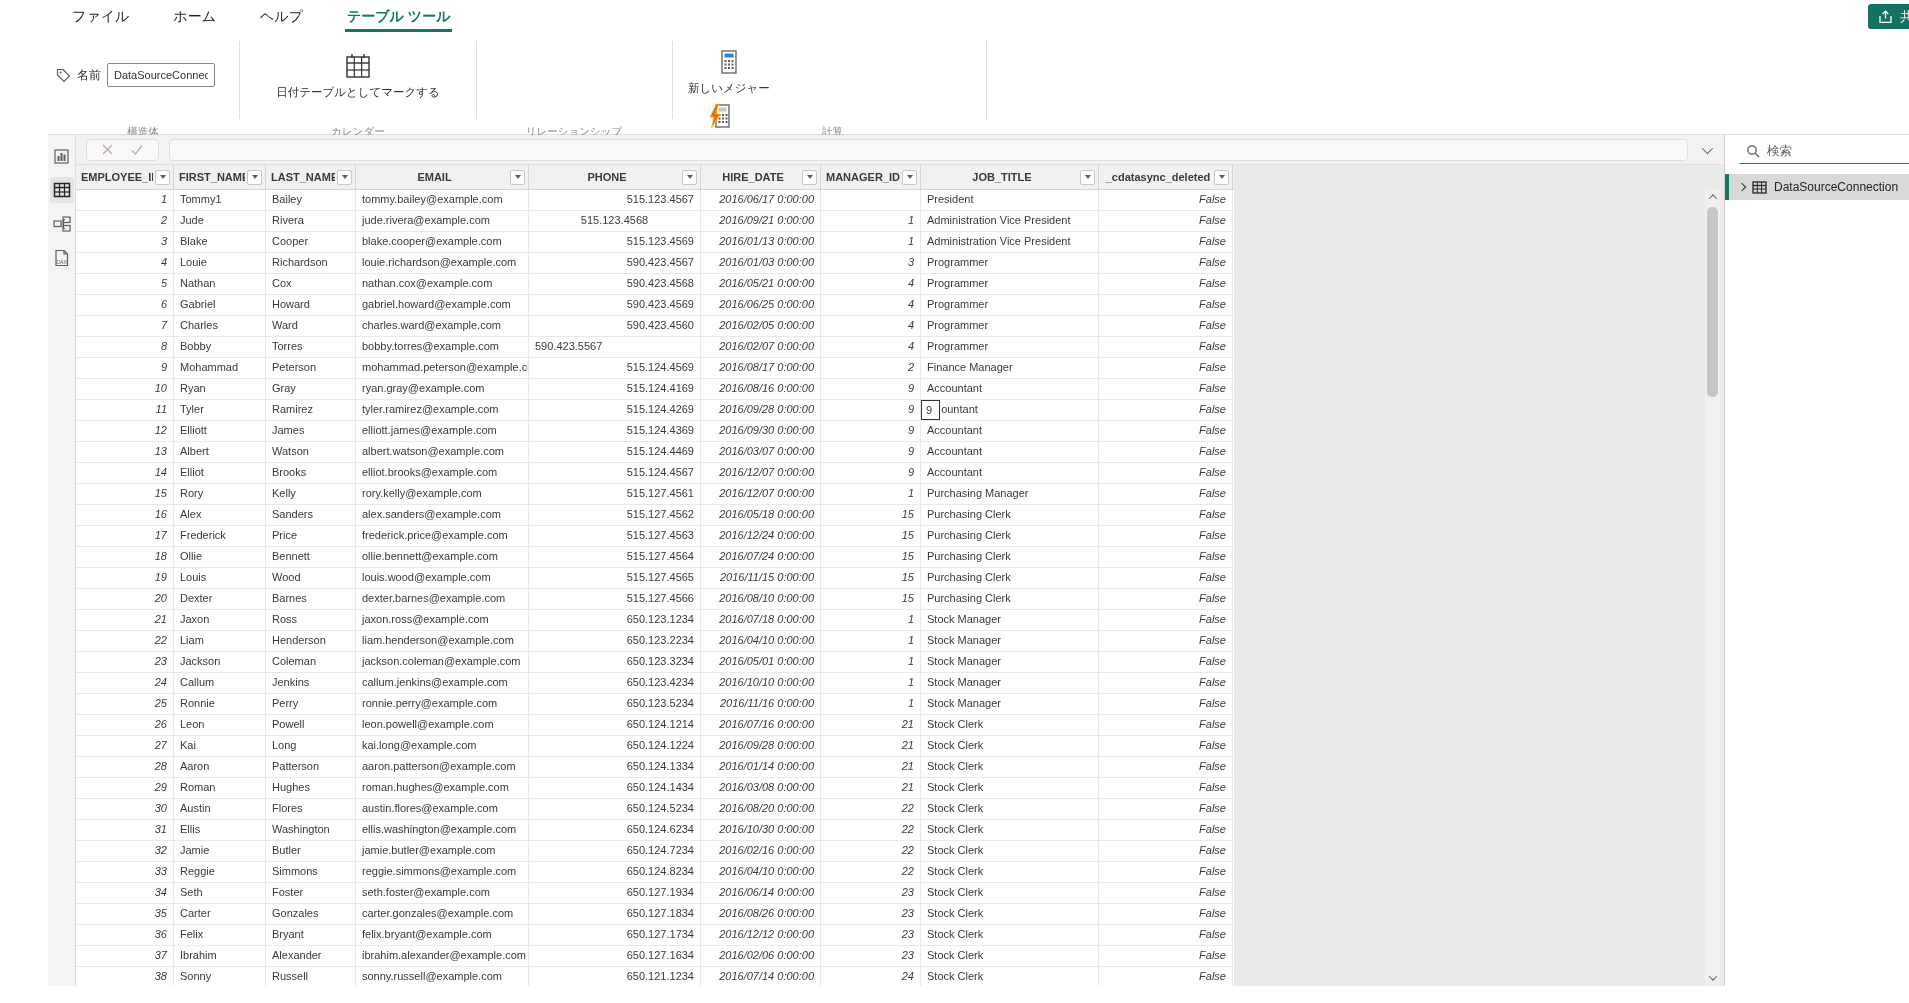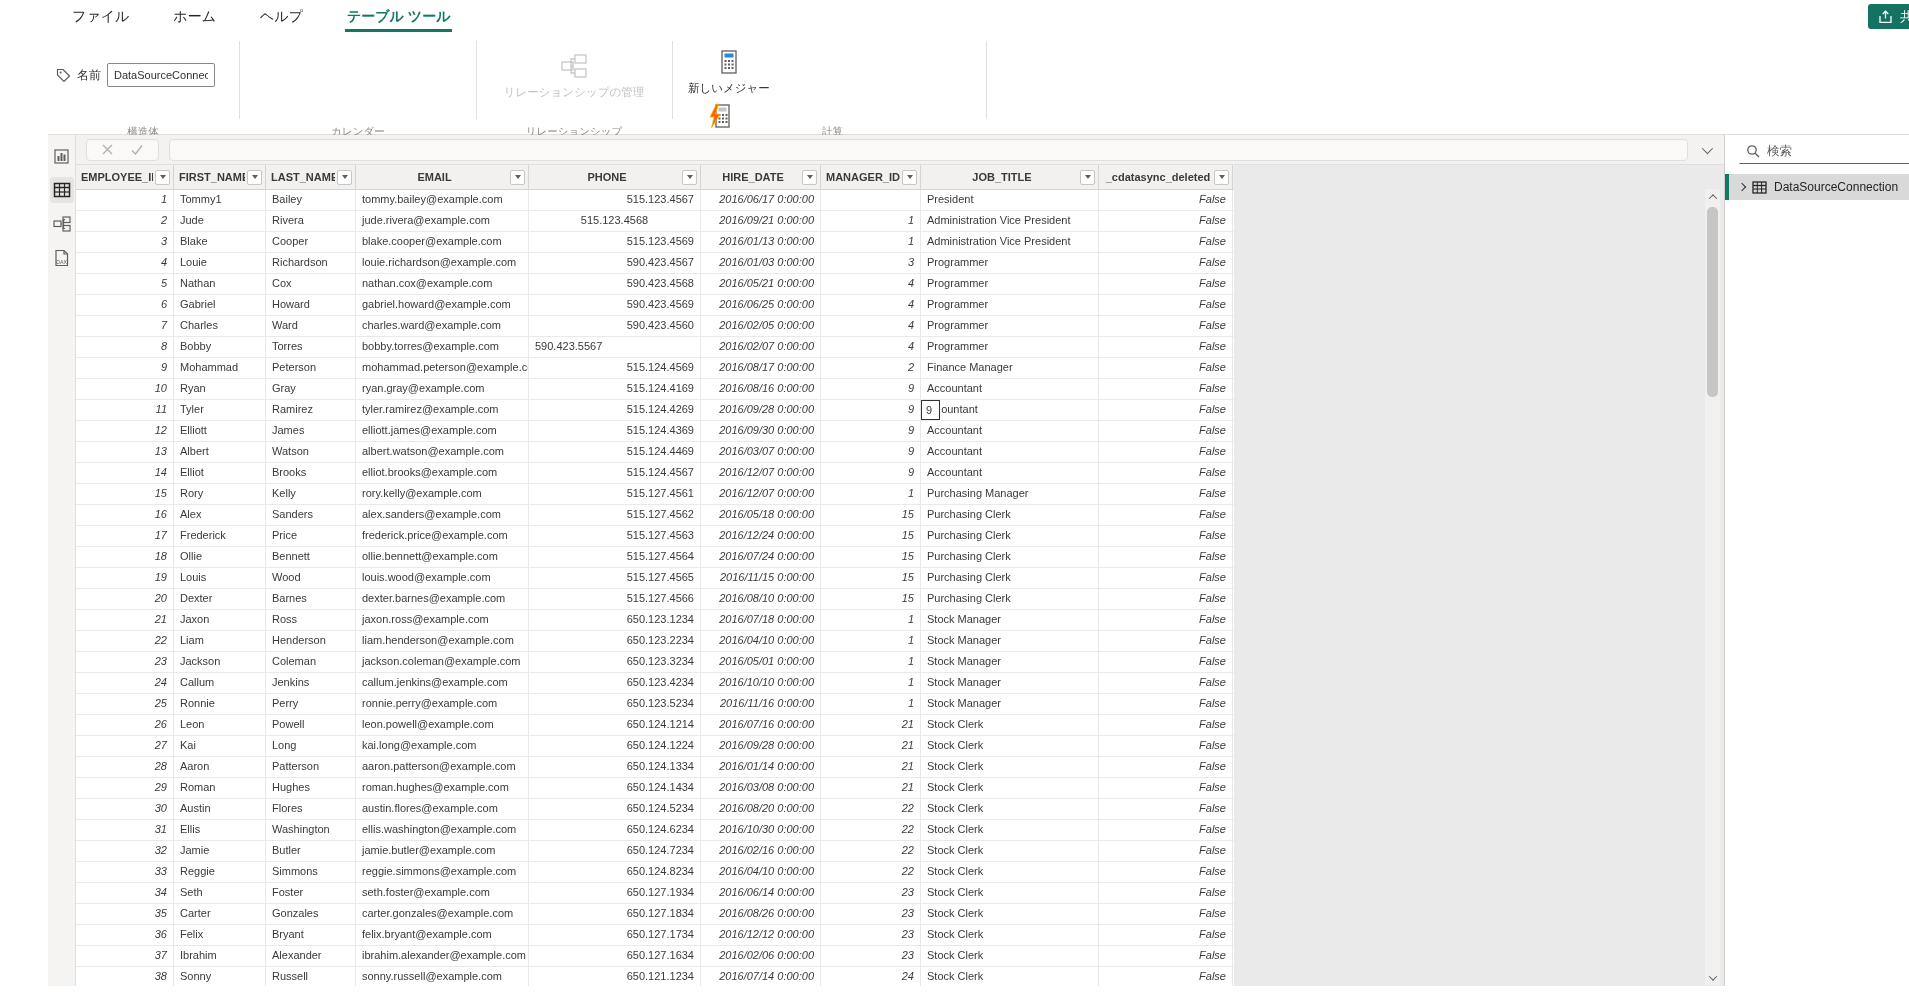--- a/index.html
+++ b/index.html
@@ -118,36 +118,39 @@
             </svg>
         </span>
         <span class="name-label">名前</span>
         <input class="name-input" value="DataSourceConnec..." style="">
       </div>
       <div class="rgroup-label">構造体</div>
     </div>
     <div class="rsep" style="left:191px;"></div>
 
     <div class="rgroup" style="left:200px;width:220px;">
-      <div class="rgroup-label">カレンダー</div>
-    </div>
-    <div class="rsep" style="left:428px;"></div>
-
-    <div class="rgroup" style="left:436px;width:180px;">
-      <div class="bigbtn disabled" style="margin:6px auto 0;">
+      <div class="bigbtn" style="margin:6px auto 0;">
         <span>
-          <svg width="30" height="26" viewBox="0 0 30 26">
-              <rect x="16" y="2" width="11" height="8" fill="none" stroke="#c8c6c4" stroke-width="1.3"></rect>
-              <rect x="16" y="16" width="11" height="8" fill="none" stroke="#c8c6c4" stroke-width="1.3"></rect>
-              <rect x="3" y="9" width="11" height="8" fill="none" stroke="#c8c6c4" stroke-width="1.3"></rect>
-              <path d="M14 13h-2v-7h4M12 13v7h4" fill="none" stroke="#c8c6c4" stroke-width="1.3"></path>
+          <svg width="28" height="26" viewBox="0 0 28 26">
+              <rect x="3" y="4" width="22" height="20" fill="#fff" stroke="#323130" stroke-width="1.4"></rect>
+              <line x1="3" y1="10" x2="25" y2="10" stroke="#323130" stroke-width="1.4"></line>
+              <line x1="10.3" y1="4" x2="10.3" y2="24" stroke="#323130" stroke-width="1.2"></line>
+              <line x1="17.6" y1="4" x2="17.6" y2="24" stroke="#323130" stroke-width="1.2"></line>
+              <line x1="3" y1="17" x2="25" y2="17" stroke="#323130" stroke-width="1.2"></line>
+              <line x1="8" y1="1" x2="8" y2="5" stroke="#323130" stroke-width="1.4"></line>
+              <line x1="20" y1="1" x2="20" y2="5" stroke="#323130" stroke-width="1.4"></line>
             </svg>
         </span>
-        <span class="blabel">リレーションシップの管理</span>
+        <span class="blabel">日付テーブルとしてマークする</span>
       </div>
+      <div class="rgroup-label">カレンダー</div>
+    </div>
+    <div class="rsep" style="left:428px;"></div>
+
+    <div class="rgroup" style="left:436px;width:180px;">
       <div class="rgroup-label">リレーションシップ</div>
     </div>
     <div class="rsep" style="left:624px;"></div>
 
     <div class="rgroup" style="left:632px;width:305px;">
       <div class="calc-row" style="position:static;display:flex;justify-content:center;margin-top:2px;">
         <div class="bigbtn">
           <span>
             <svg width="20" height="26" viewBox="0 0 20 26">
                 <rect x="3" y="2" width="14" height="22" fill="#fff" stroke="#605e5c" stroke-width="1.3"></rect>

